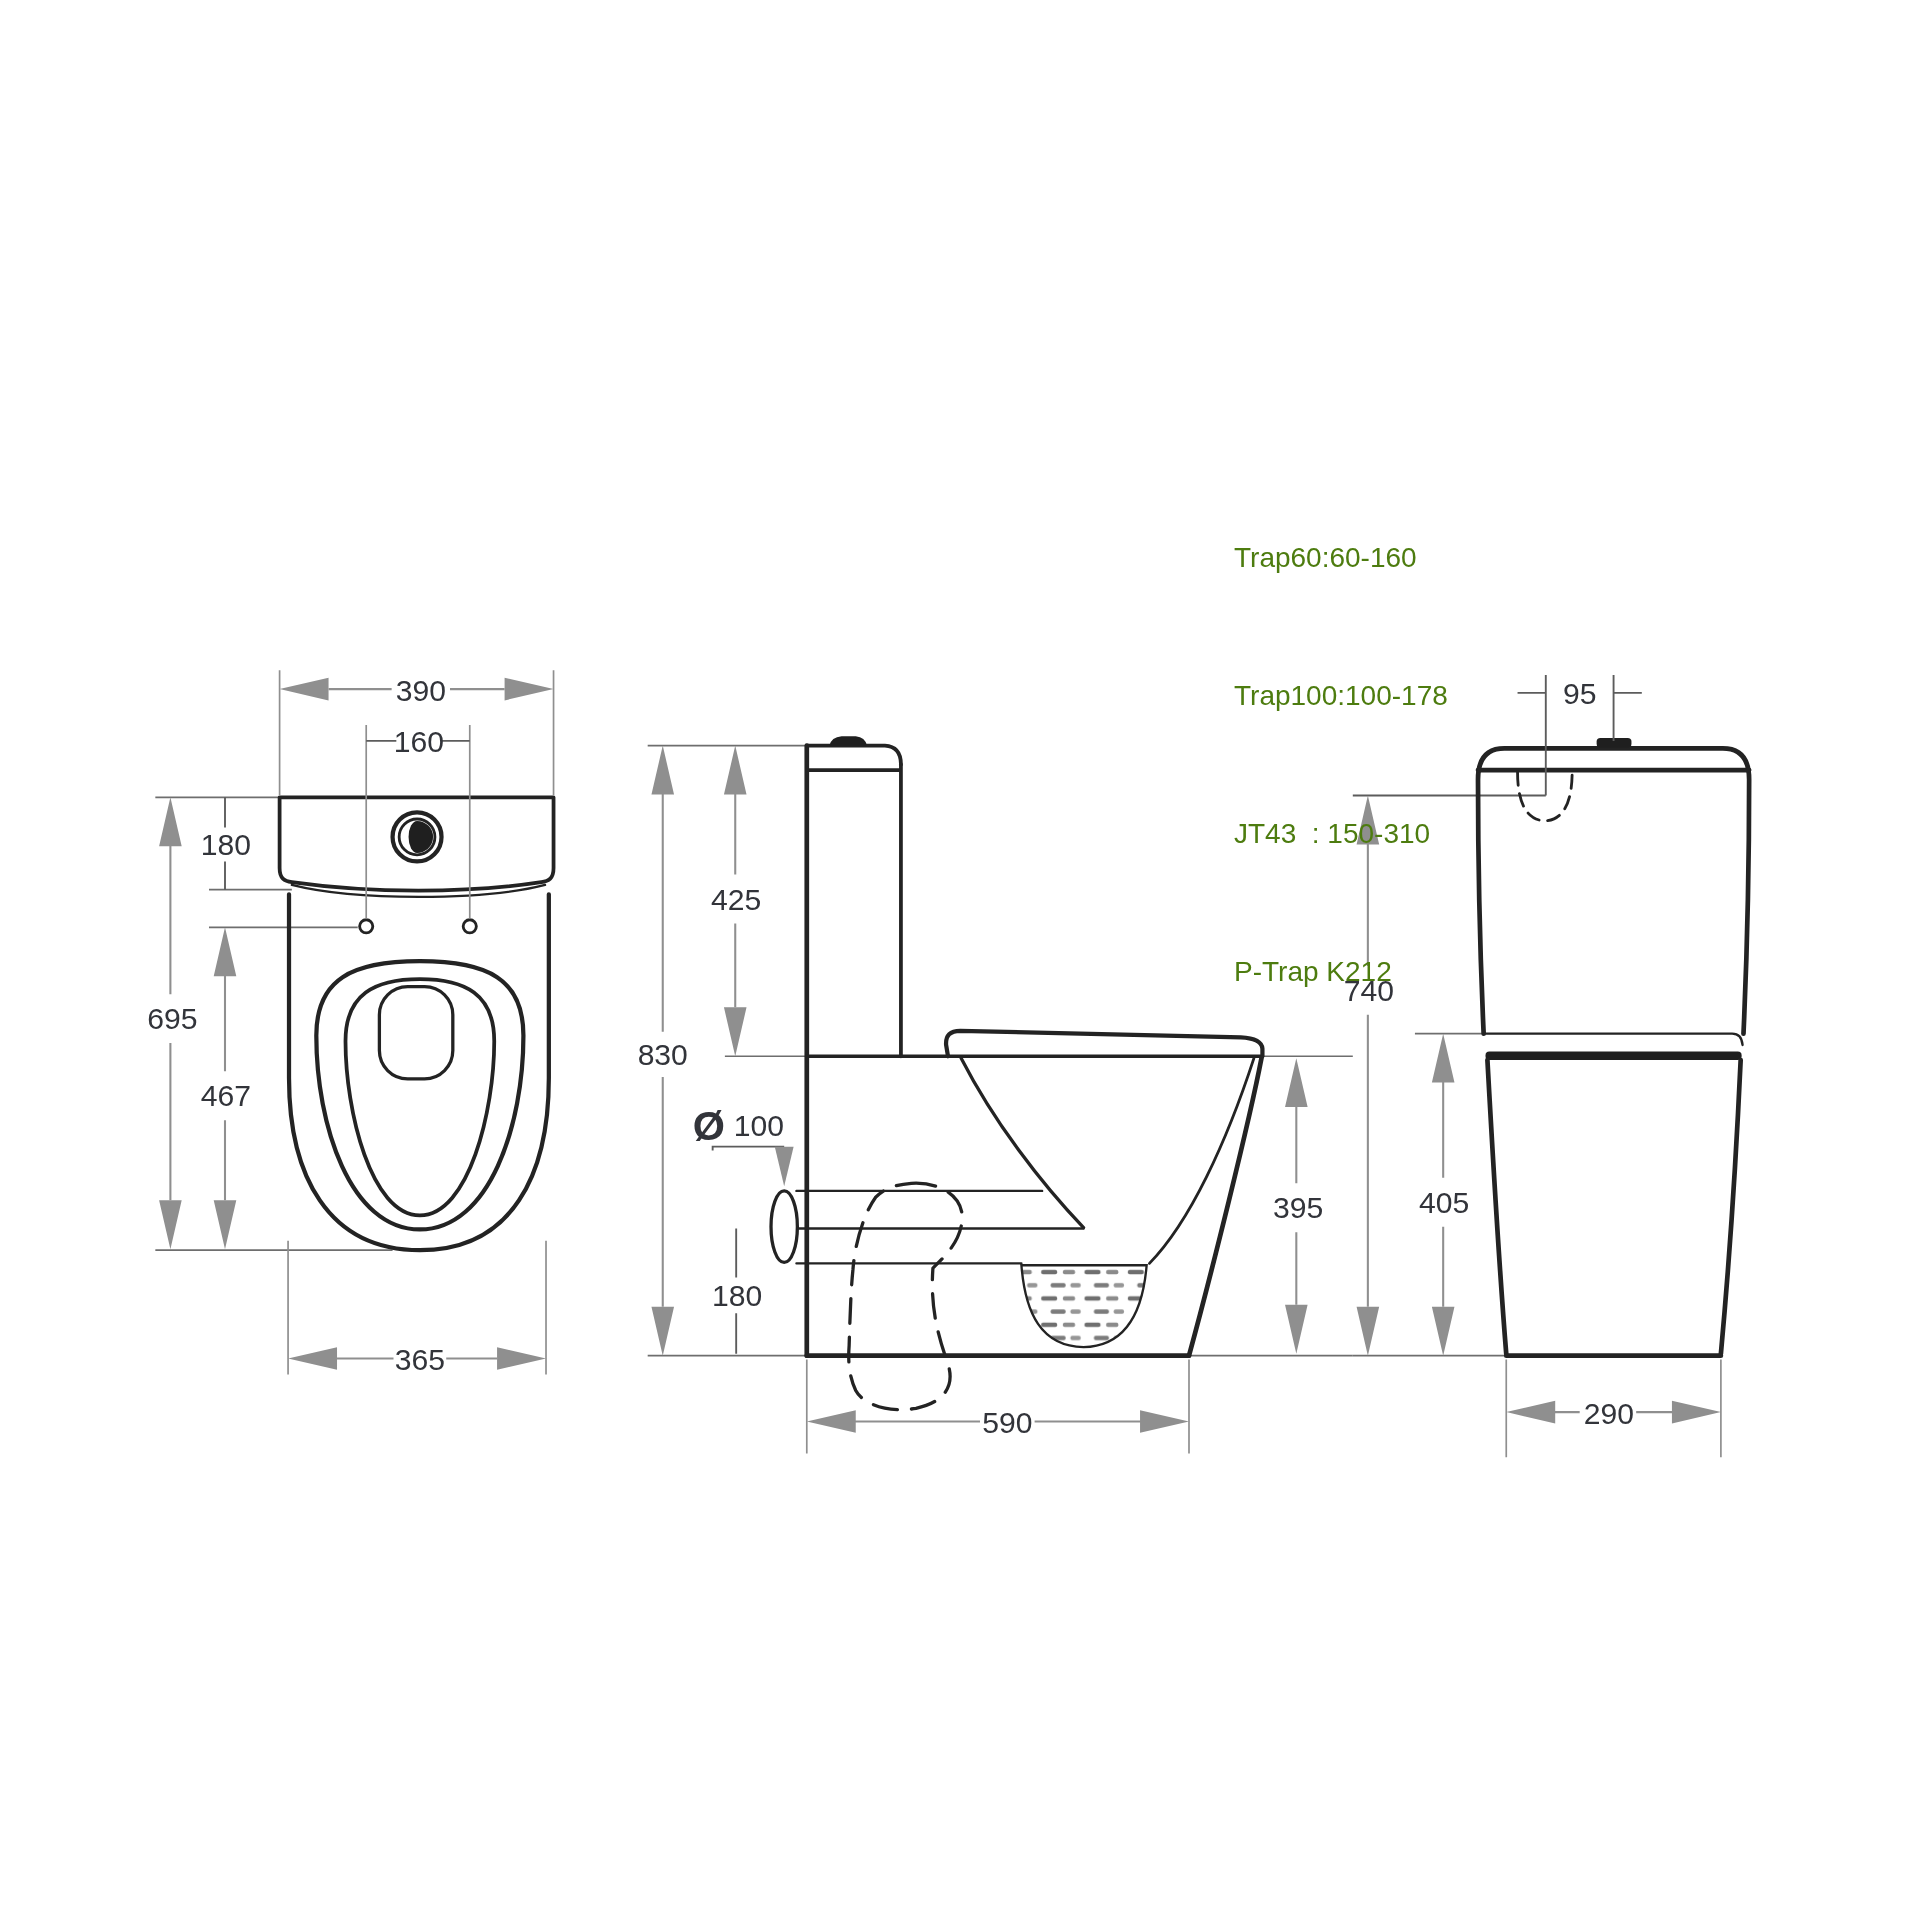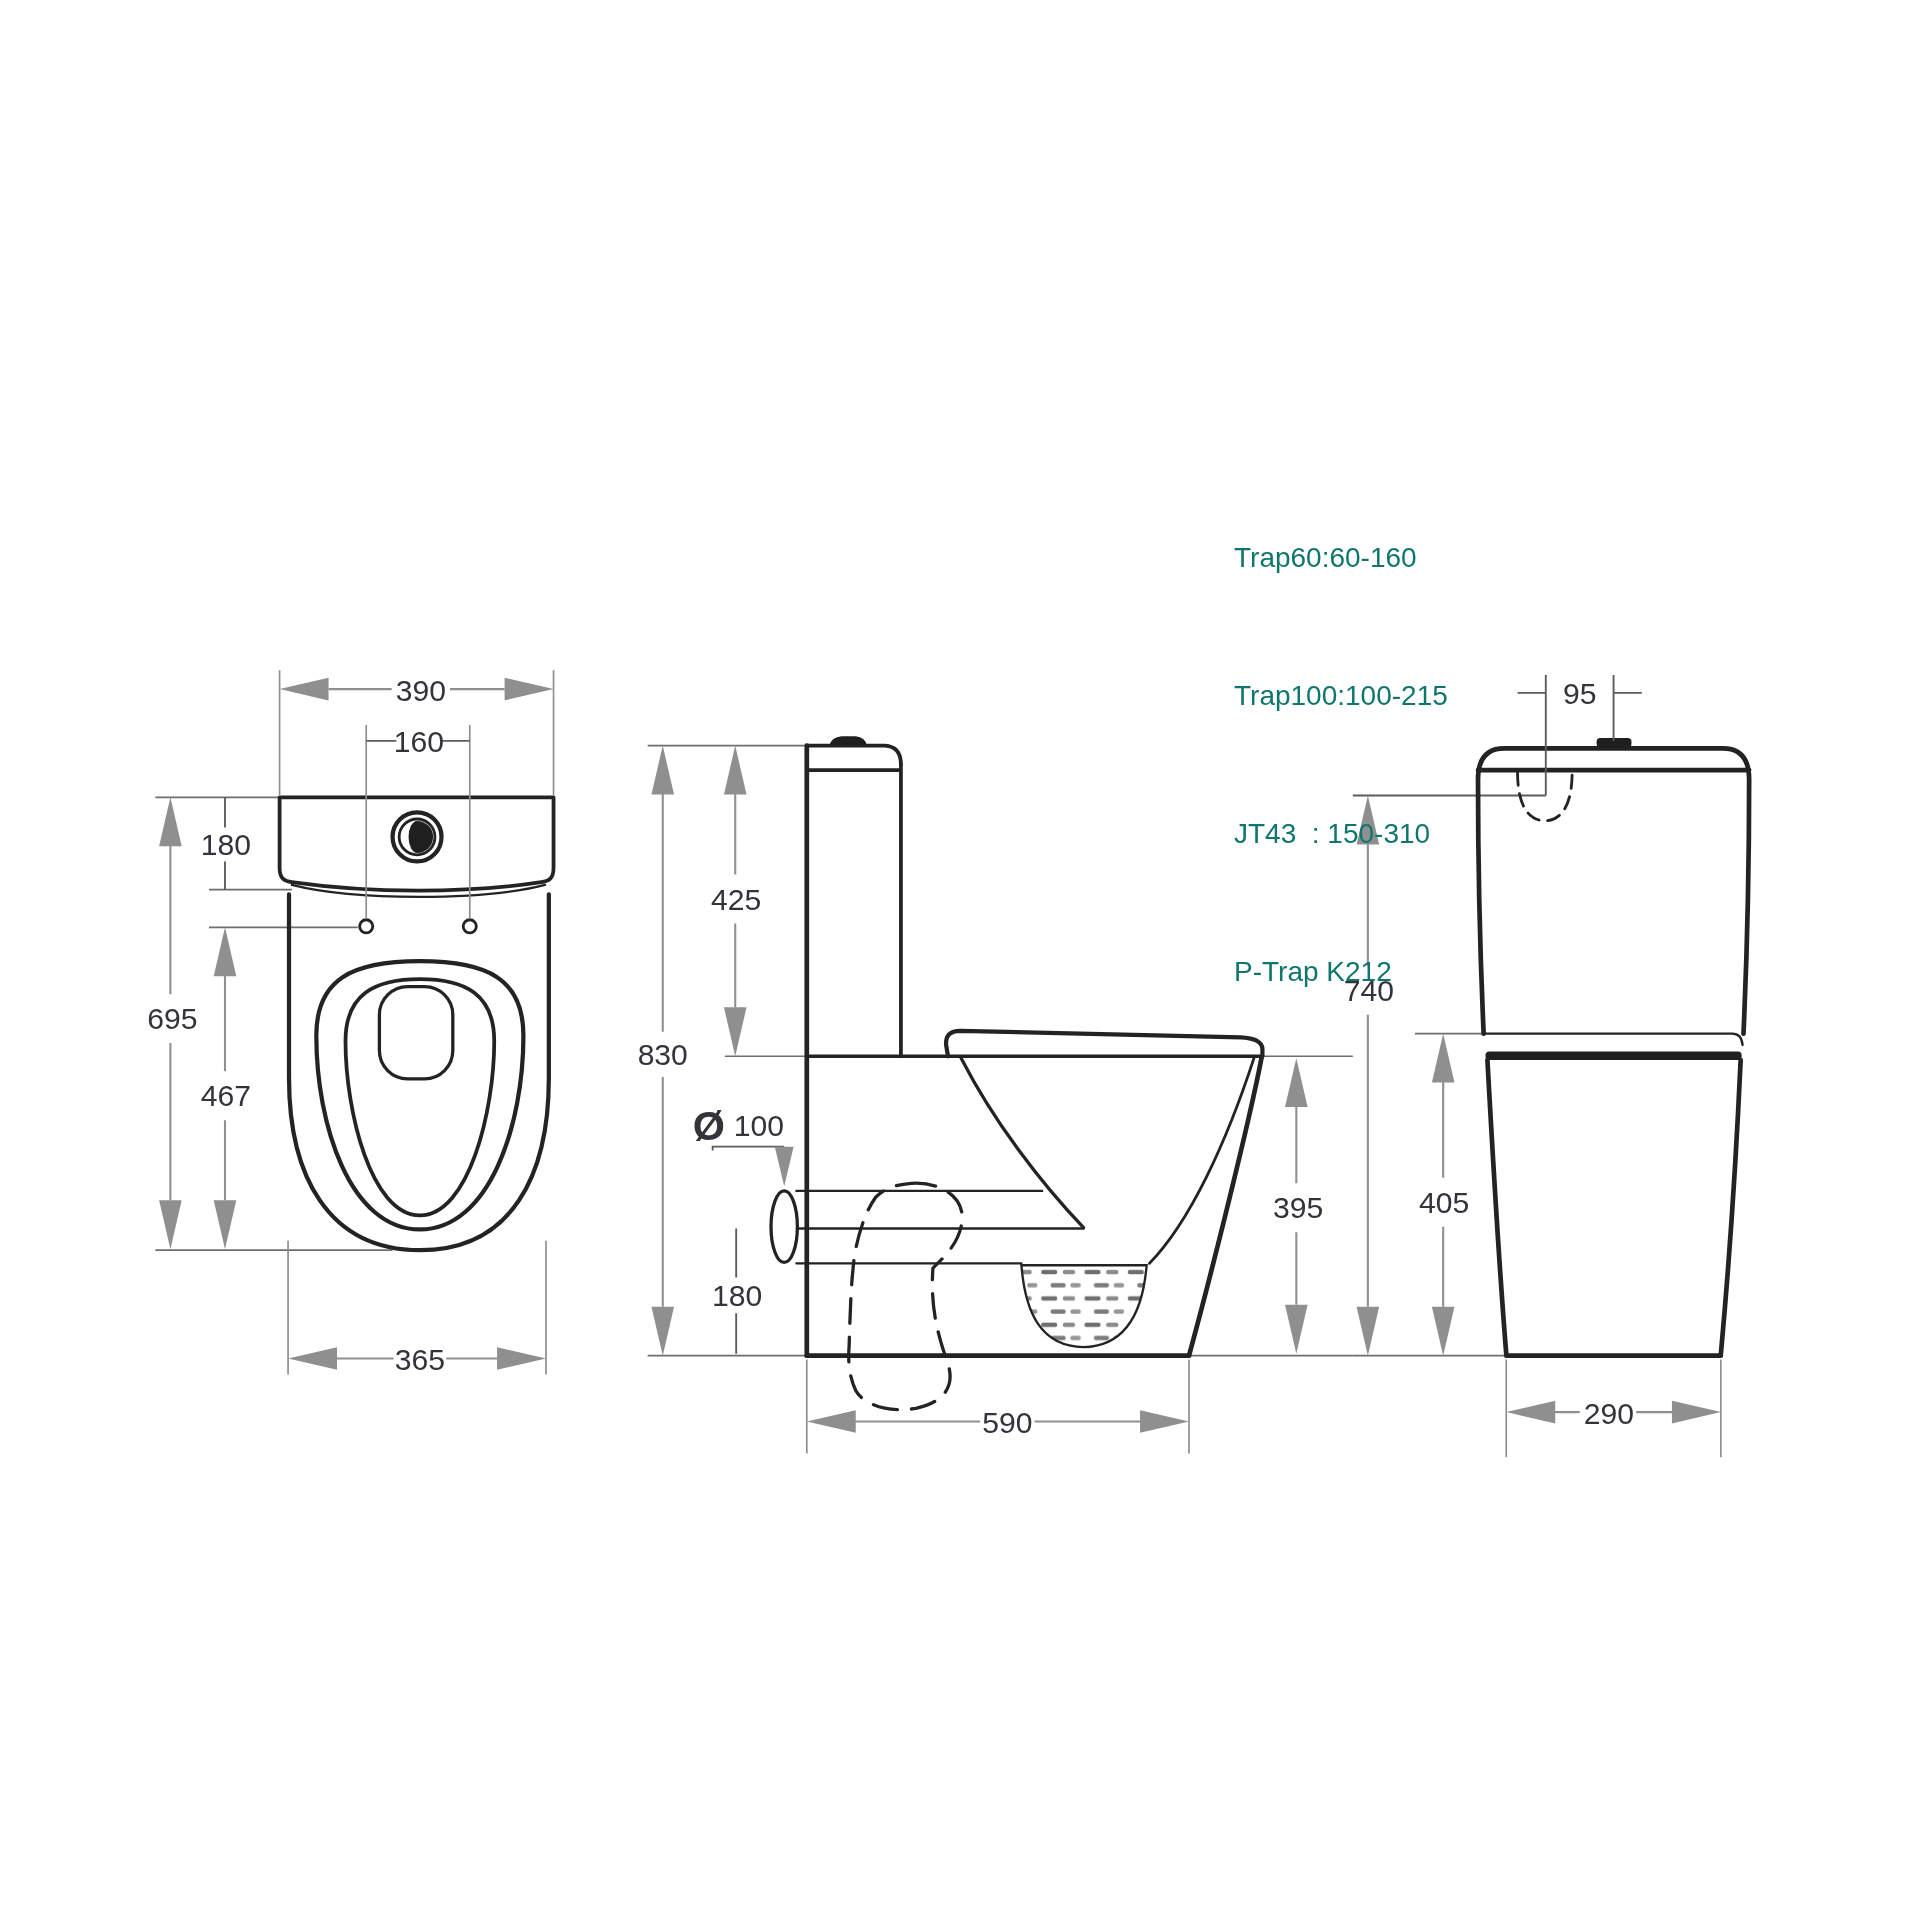--- a/index.html
+++ b/index.html
@@ -15,21 +15,21 @@
   
   .wit{stroke:#8f8f8f;stroke-width:1.8px;fill:none;}
   .dimln{stroke:#8f8f8f;stroke-width:2.2px;fill:none;}
   .dimdk{stroke:#5c5c5c;stroke-width:2px;fill:none;}
   .ref{stroke:#6e6e6e;stroke-width:1.8px;fill:none;}
   .arr{fill:#8f8f8f;stroke:none;}
   text{font-family:"Liberation Sans", sans-serif;font-size:32px;fill:#32343a;
        text-anchor:middle;dominant-baseline:central;}
   text.dia{font-size:44px;font-weight:bold;}
   .notes{position:absolute;left:1234px;top:443px;font-size:28px;line-height:46px;
-         color:#0f766e;white-space:pre;}
+         color:#4d7c0f;white-space:pre;}
 </style>
 </head>
 <body>
 
 <div class="canvas">
 
   <svg width="1928" height="1928" viewBox="0 0 2048 2048">
     <defs>
       <pattern id="waterhatch" x="0" y="0" width="46" height="28" patternUnits="userSpaceOnUse">
         <rect width="46" height="28" fill="#ffffff"></rect>
@@ -199,19 +199,19 @@
         <path class="wit" d="M1600,1444 V1548 M1828,1444 V1548"></path>
         <path class="dimln" d="M1648,1500 H1678 M1738,1500 H1780"></path>
         <path class="arr" d="M1600,1500 L1652,1488 L1652,1512 Z M1828,1500 L1776,1488 L1776,1512 Z"></path>
         <text x="1709" y="1501">290</text>
       </g>
     </g>
   </svg>
 
   <div class="notes">
     <div>Trap60:60-160</div>
-    <div>Trap100:100-215</div>
+    <div>Trap100:100-178</div>
     <div>JT43  : 150-310</div>
     <div>P-Trap K212</div>
   </div>
 
 </div>
 
 
 </body></html>

